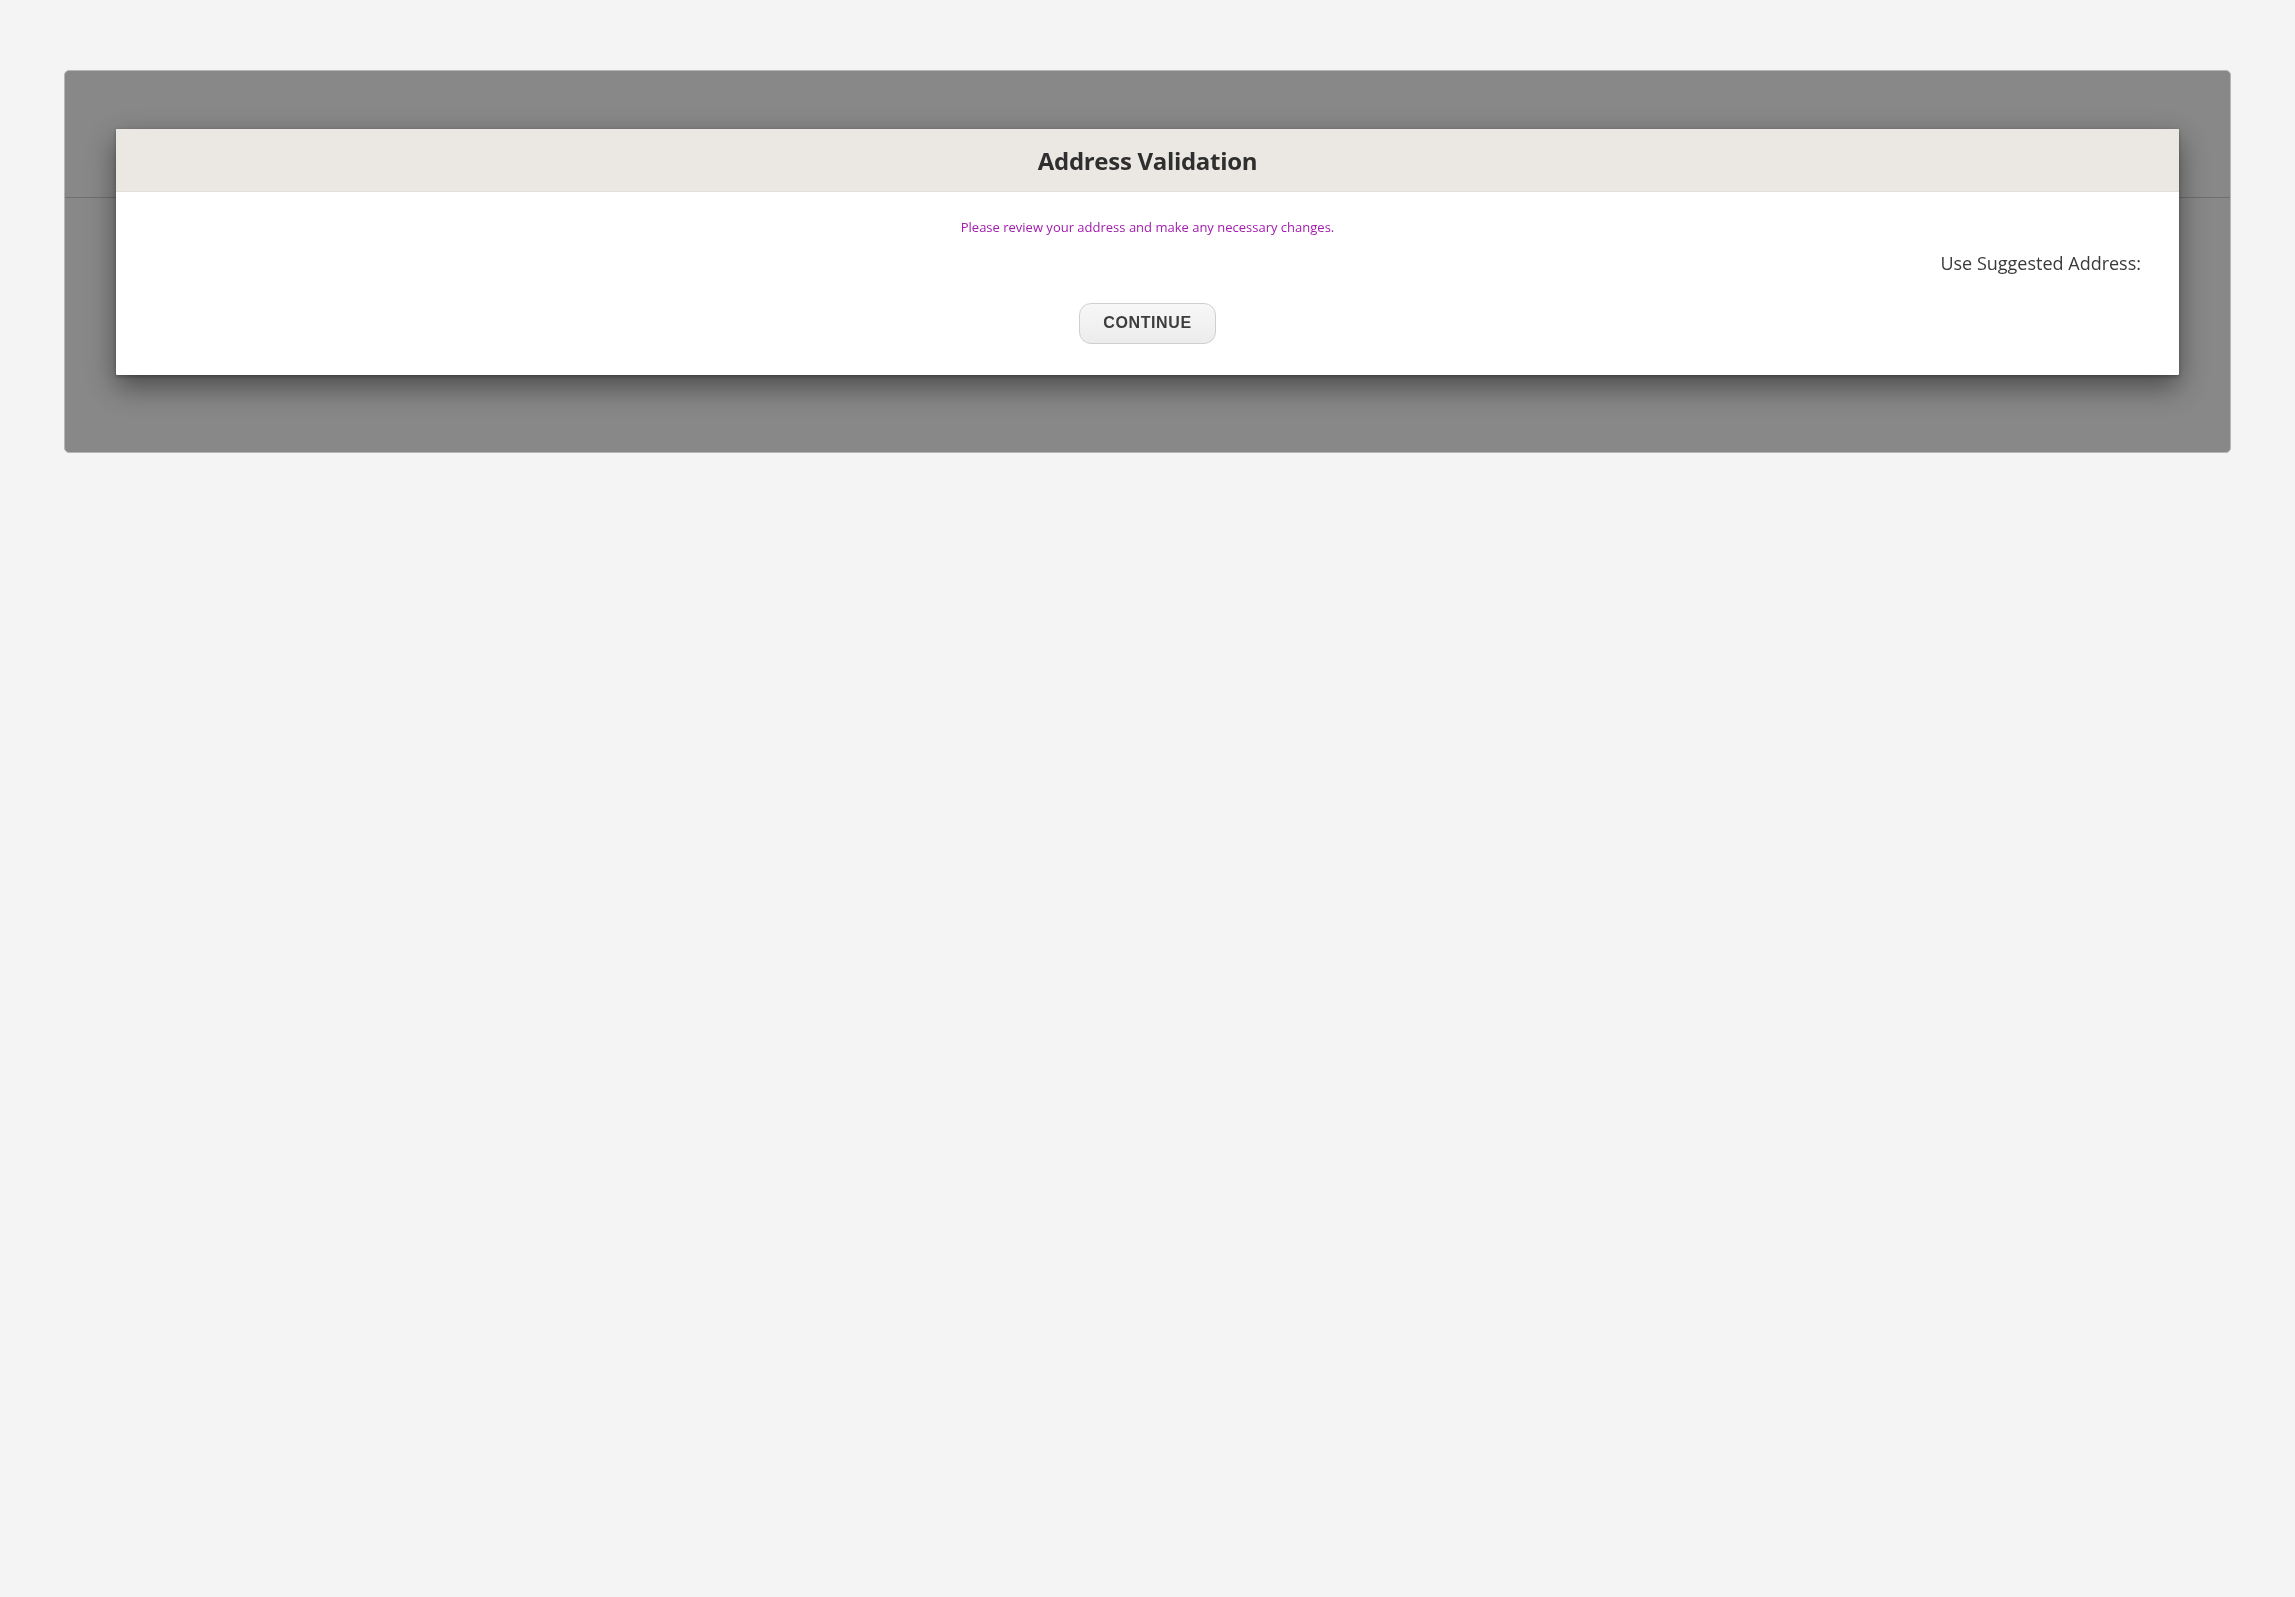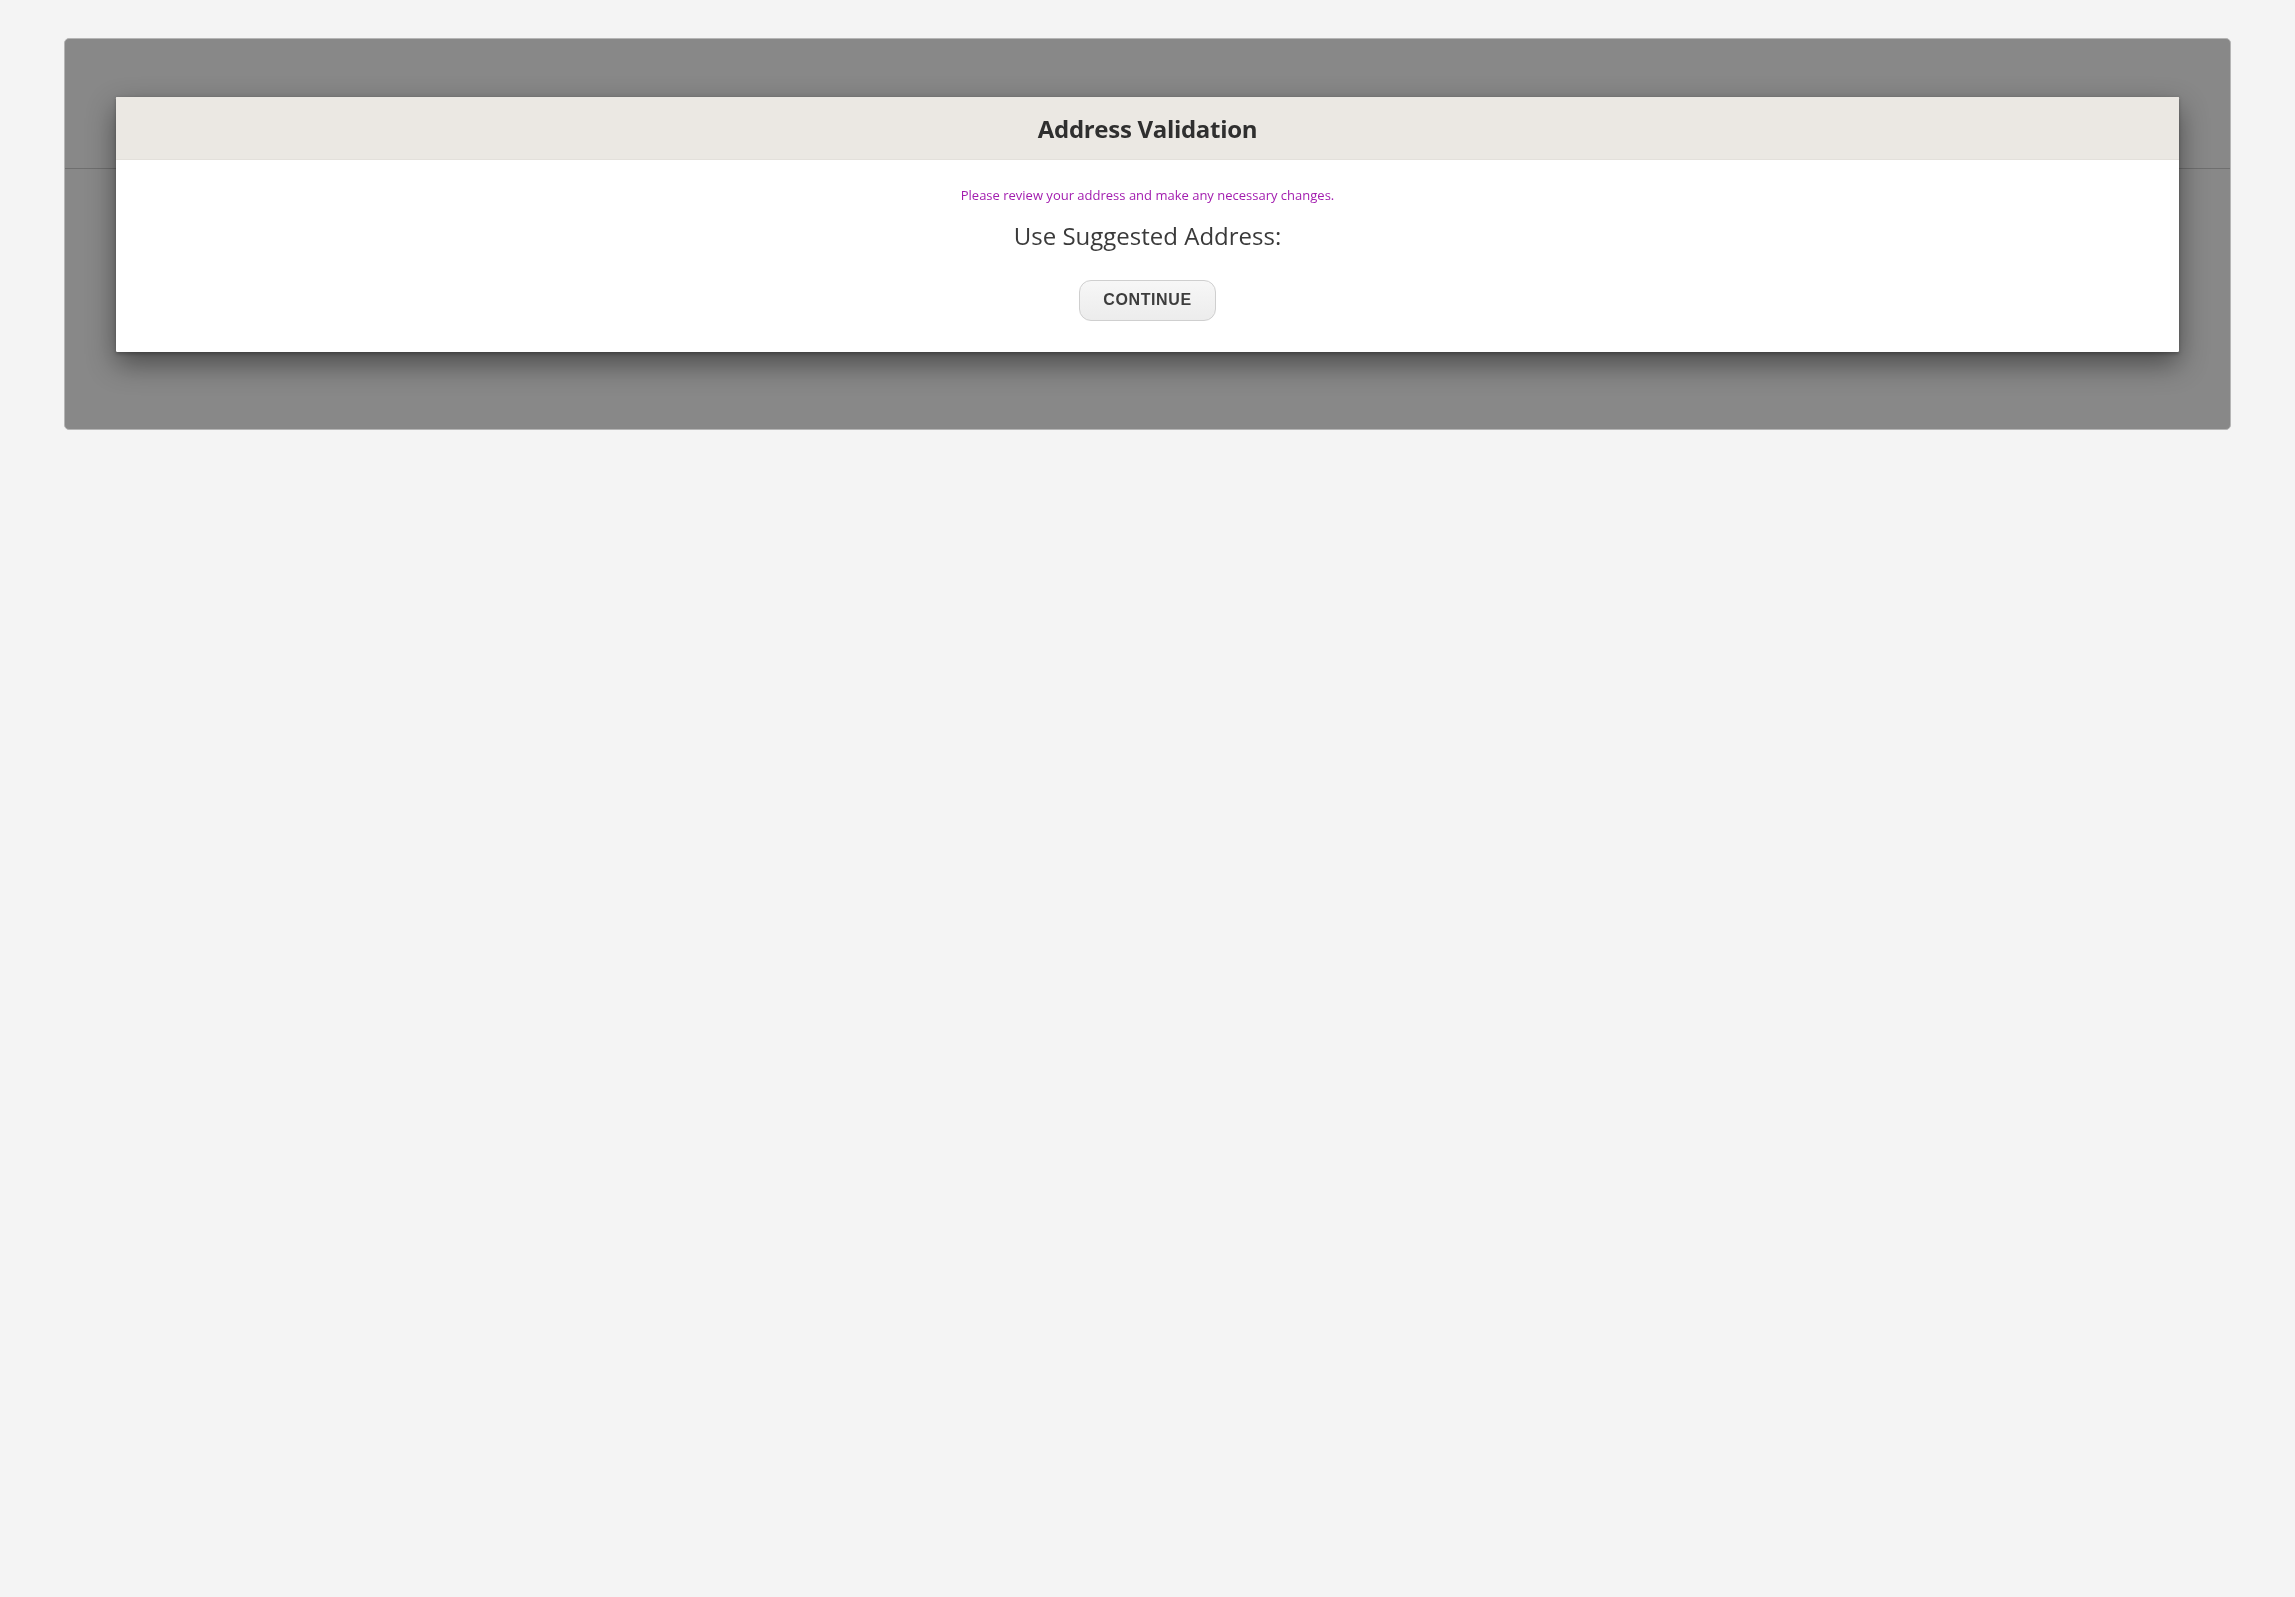--- a/index.html
+++ b/index.html
@@ -3,20 +3,21 @@
 <meta charset="utf-8">
 <style>
   * { box-sizing: border-box; margin: 0; padding: 0; }
   html, body {
     width: 100%; height: 100%;
     background: #f4f4f4;
     font-family: "Open Sans", "Segoe UI", "Helvetica Neue", Arial, sans-serif;
   }
   .page {
     padding: 38px 64px 77px 64px;
+    margin-top: 32px;
   }
   .backdrop {
     background: #888888;
     border: 0.6px solid #b5b5b5;
     border-radius: 5.1px;
     padding: 58px 51px 77px 51px;
     position: relative;
   }
   .backdrop::after {
     content: "";
@@ -51,24 +52,25 @@
     text-align: center;
   }
   .instruction {
     font-size: 13px;
     line-height: 1.45;
     color: #a21caf;
     font-weight: 400;
     margin-bottom: 14px;
   }
   .prompt {
-    font-size: 24px;
+    font-size: 18px;
     color: #3a3a3a;
     font-weight: 400;
     margin-bottom: 28px;
+    text-align: right;
   }
   .option-row {
     display: flex;
     align-items: center;
     text-align: left;
     gap: 15.4px;
     max-width: 500px;
     margin: 0 auto 32px auto;
   }
   .radio {

